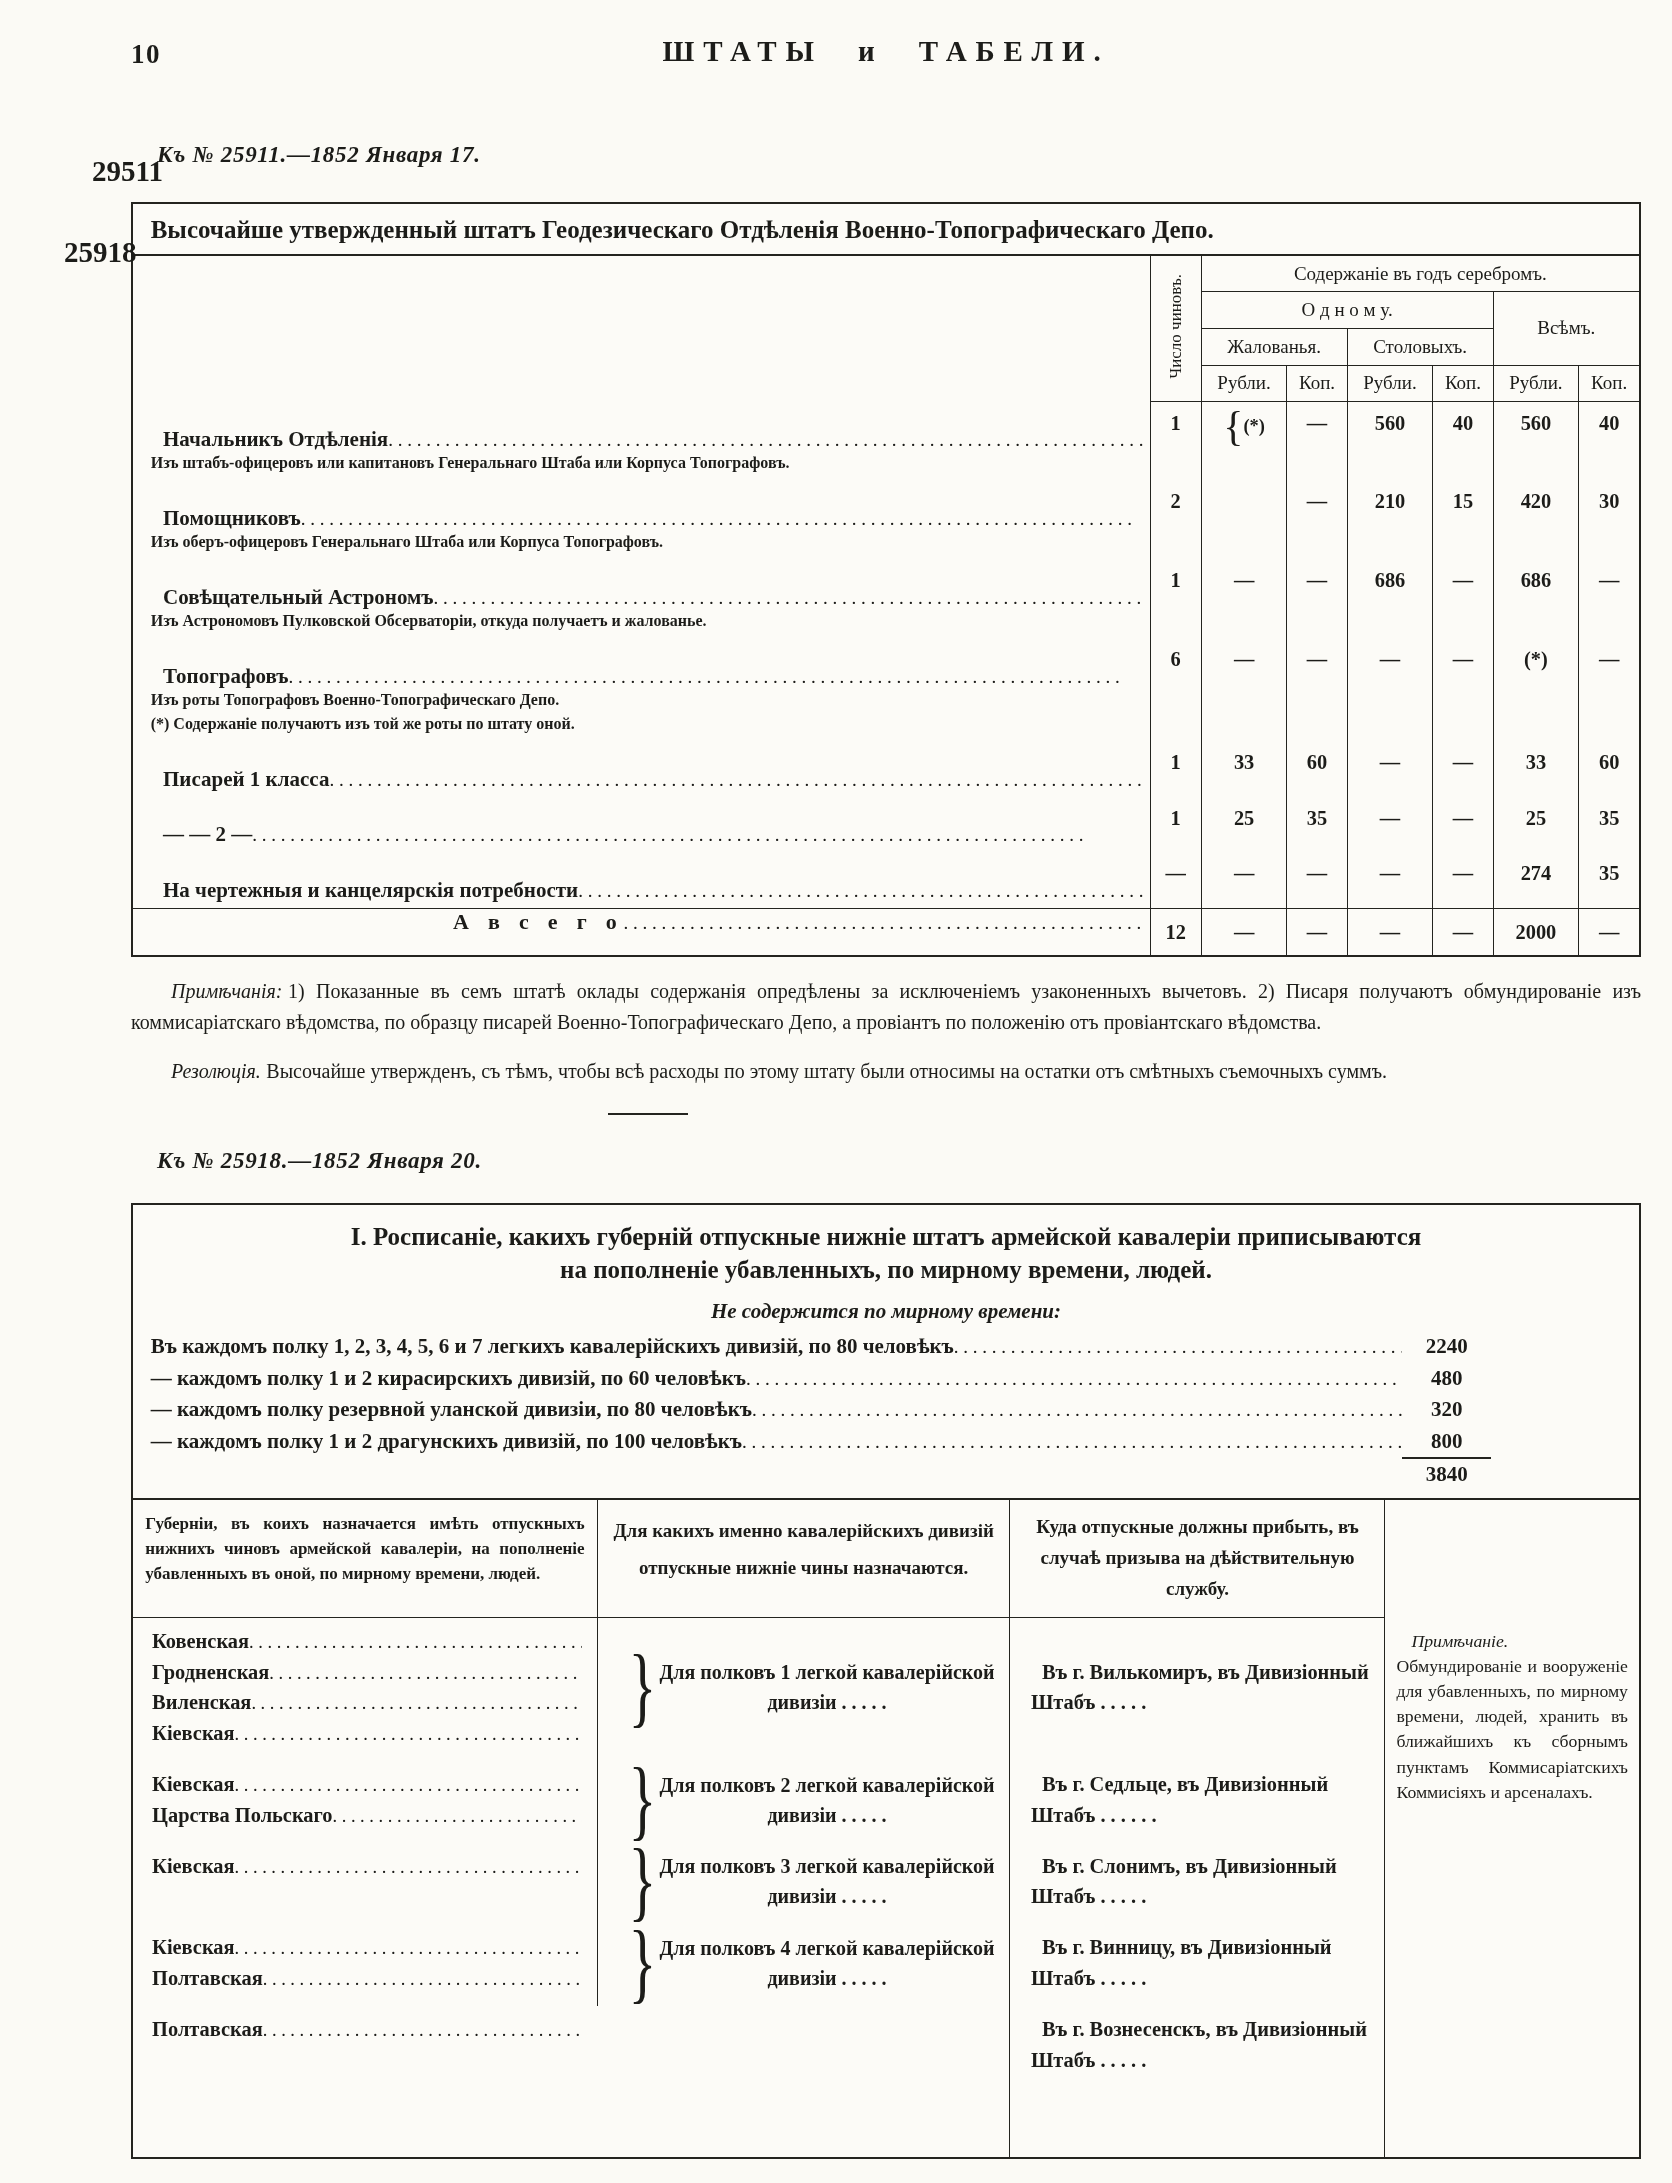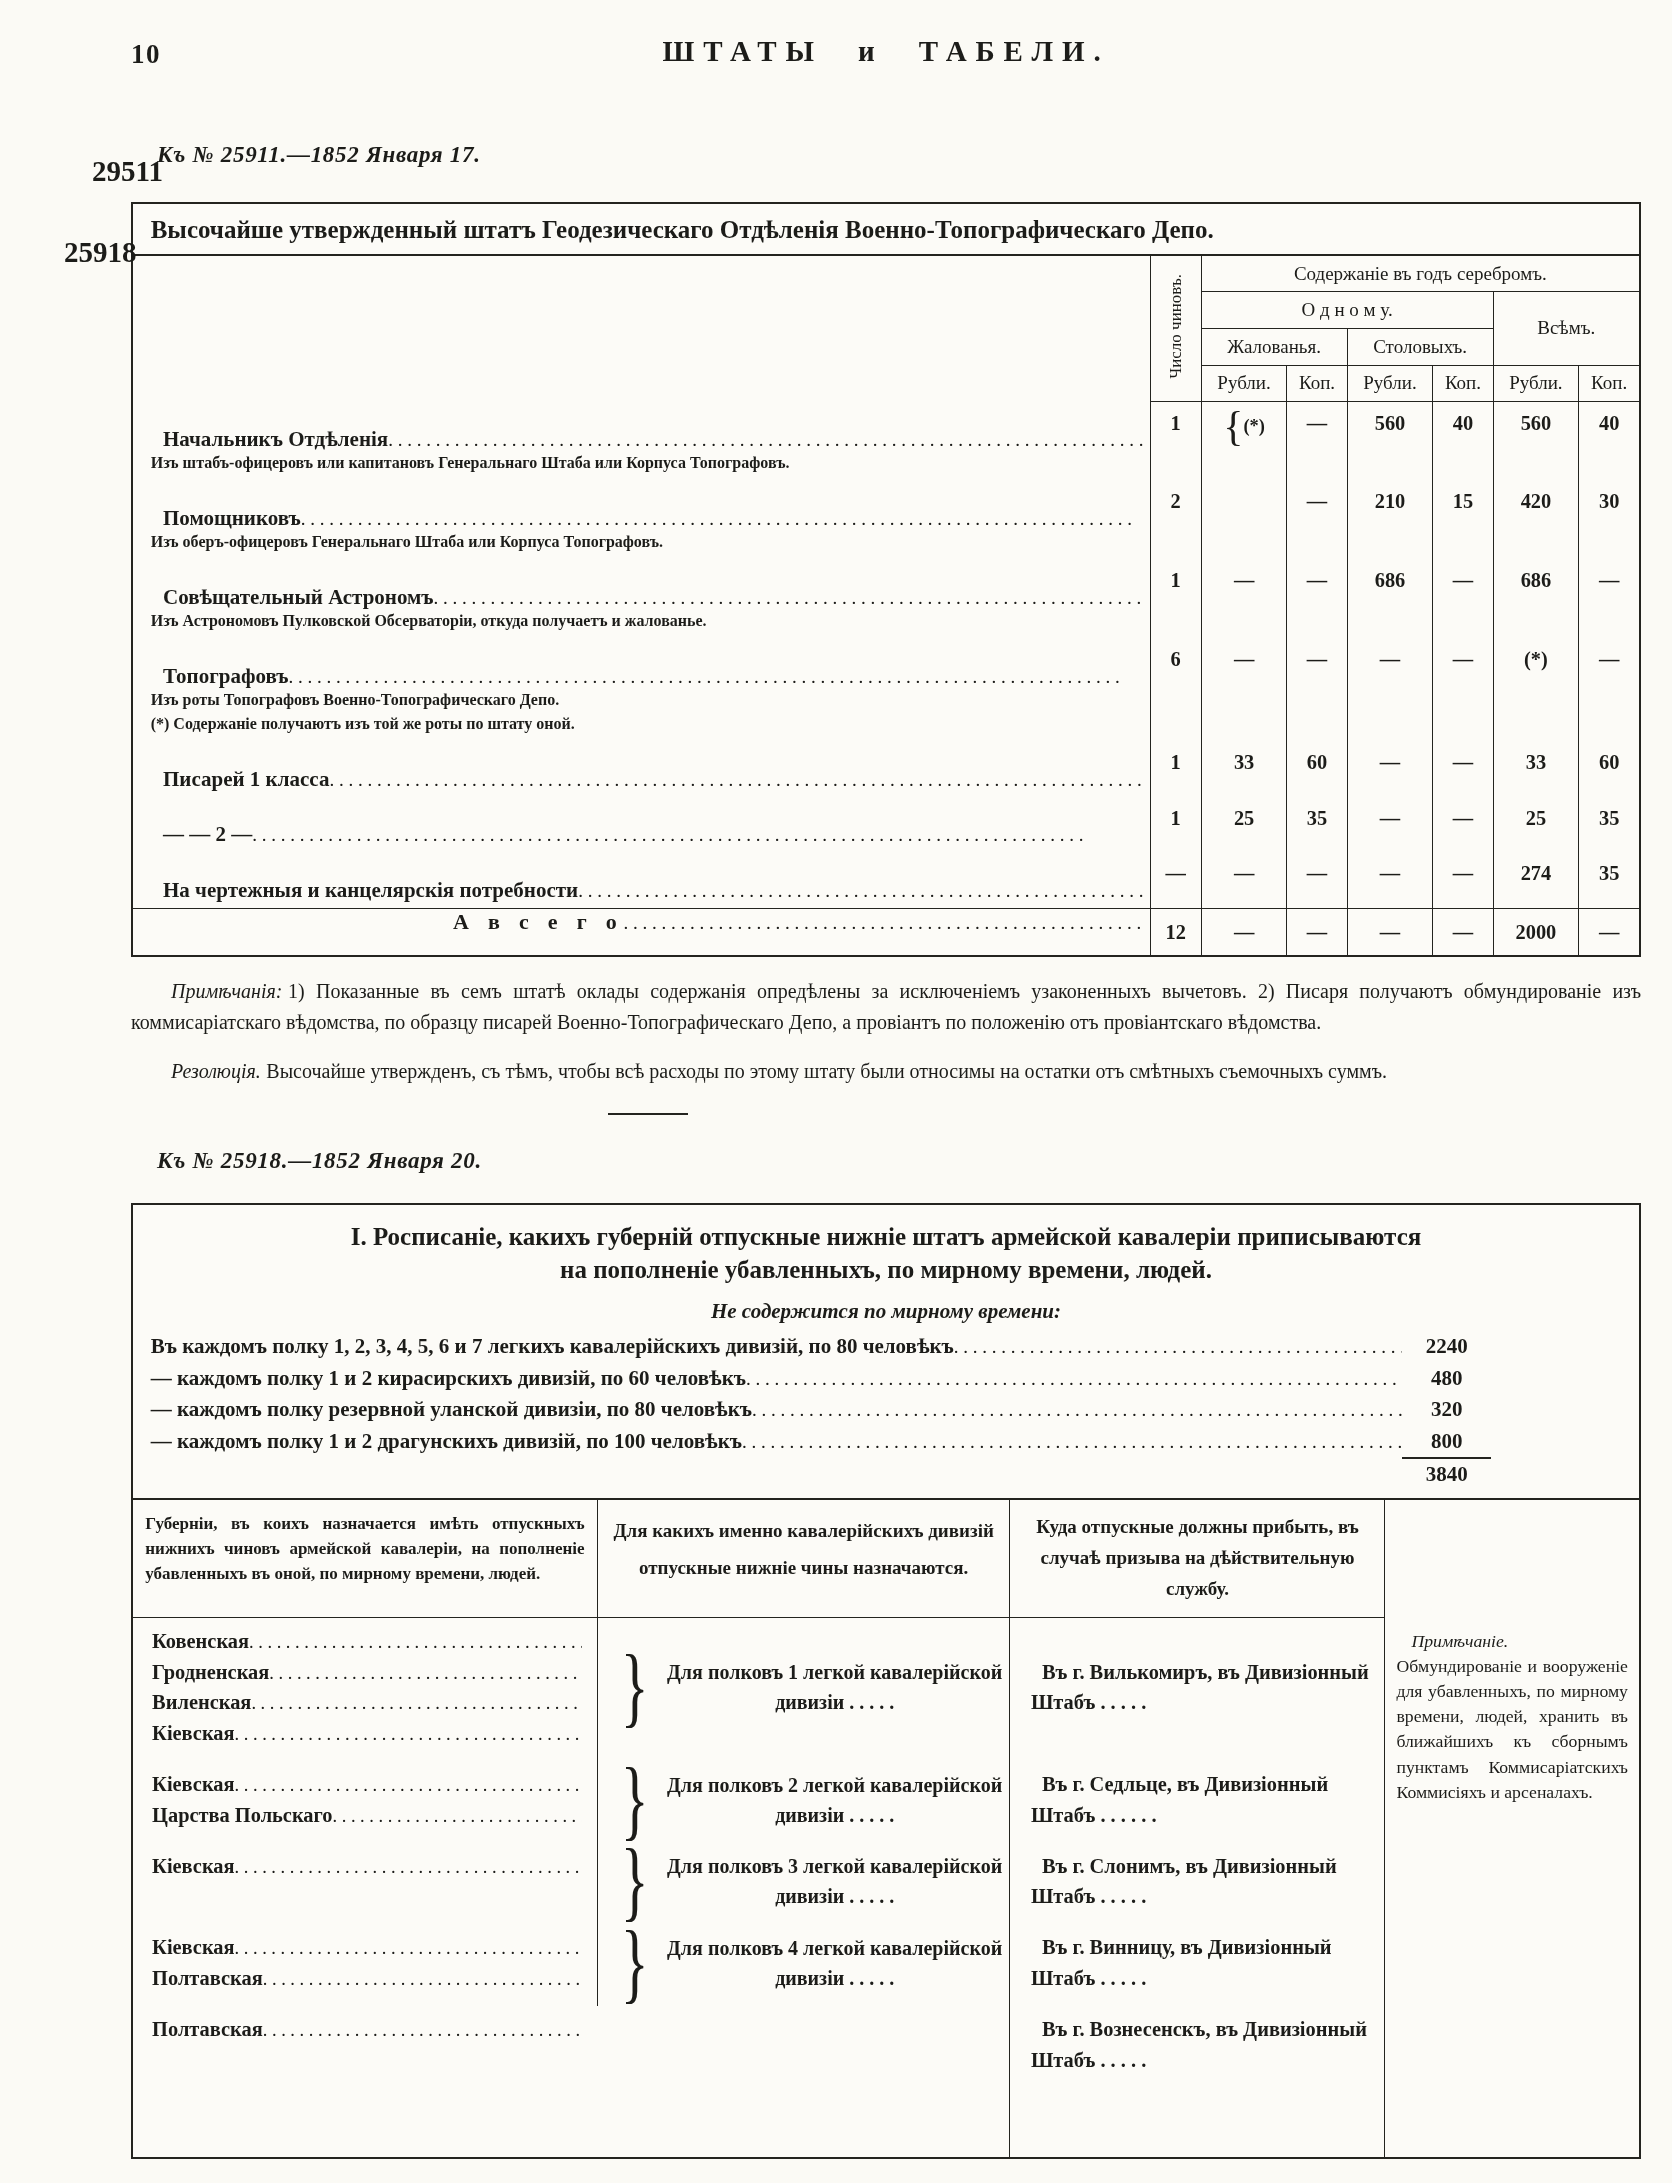--- a/index.html
+++ b/index.html
@@ -75,21 +75,21 @@
   .th.hc3 { font-size:19px; line-height:1.62; text-align:center; }
   .t2-head .hc2, .t2-head .hc3, .t2-head .hc4 { border-left:1.4px solid #24241f; }
   .t2-head .hc1, .t2-head .hc2, .t2-head .hc3 { border-bottom:1.4px solid #24241f; }
 
   .cell { padding:8.2px 6.8px 12.3px; }
   .cc1 { grid-column:1; } .cc2 { grid-column:2; } .cc3 { grid-column:3; } .cc4 { grid-column:4; }
   .r1 { grid-row:1; } .r2 { grid-row:2; } .r3 { grid-row:3; } .r4 { grid-row:4; } .r5 { grid-row:5; }
   .t2-body .cc2, .t2-body .cc3, .t2-body .cc4 { border-left:1.4px solid #24241f; }
   .prov { display:flex; align-items:baseline; font-size:20.4px; font-weight:bold; line-height:1.5; padding-left:12.3px; }
   .prov .dots { font-size:18.4px; margin-right:8.2px; }
-  .cell.cc2 { display:flex; align-items:center; justify-content:space-between; gap:2.7px;padding-left:23px; }
+  .cell.cc2 { display:flex; align-items:center; justify-content:center; gap:2.7px;padding-left:23px; }
   .cell.cc3 { display:flex; align-items:center; }
   .cell.top { align-items:flex-start; }
   .r5.cell { padding-bottom:82px; }
   .div-text { font-size:20px; font-weight:bold; text-align:center; line-height:1.5; max-width:88%; }
   .dest-text { font-size:20.4px; font-weight:bold; line-height:1.5; padding-left:13.6px; text-indent:11px; }
   .brace { line-height:1; flex:0 0 auto; }
   .brace::before { content:"}"; display:block; font-size:58px; font-weight:normal; transform:scaleY(1.55); }
   .note-cell { grid-column:4; grid-row:1 / 6; font-size:17.7px; line-height:1.42; padding:11px 11px; text-align:justify; text-indent:15px; }
   .note-cell .nlead { font-style:italic; }
 </style>

